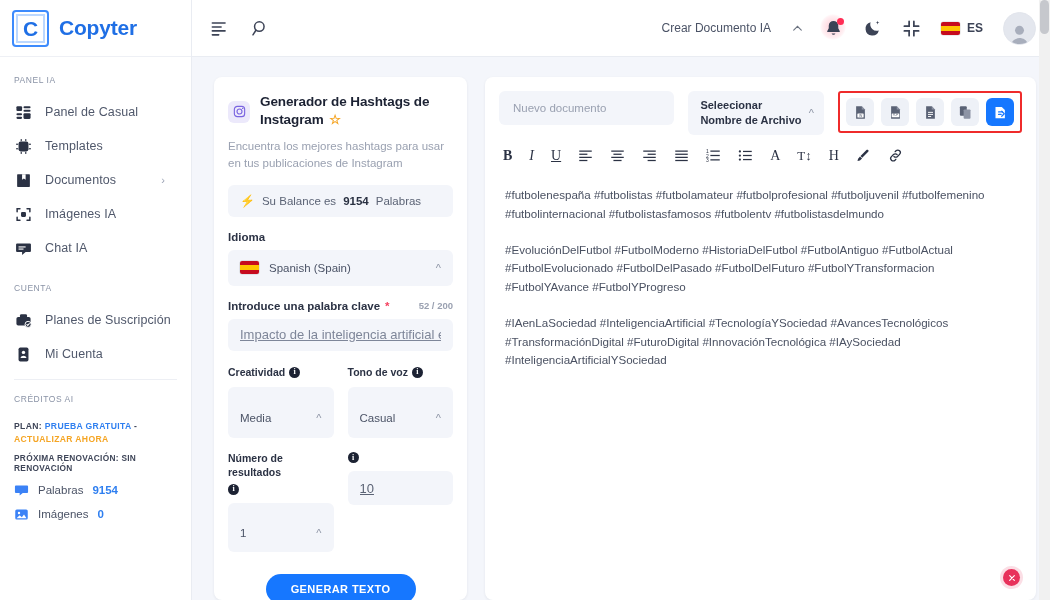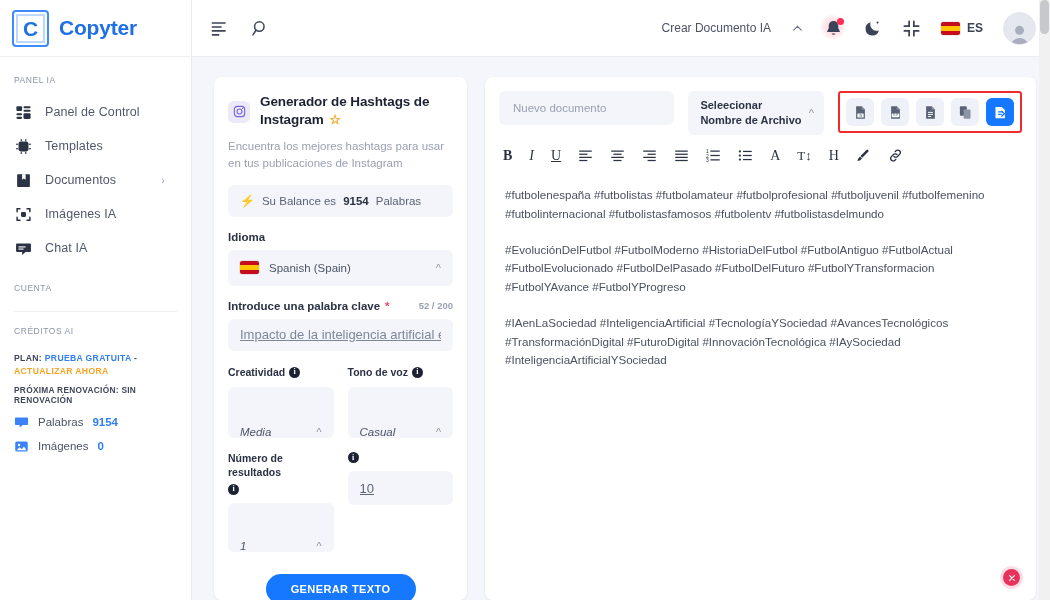--- a/index.html
+++ b/index.html
@@ -127,21 +127,21 @@
   }
   .input .txt{font-size:13px;color:#7e8699;white-space:nowrap;overflow:hidden;text-decoration:underline;}
   .two-col{display:flex;gap:14px;}
   .two-col > div{flex:1;min-width:0;}
   .sm-label{font-size:10.5px;font-weight:700;color:#2b3244;line-height:1.3;display:flex;align-items:center;gap:4px;flex-wrap:wrap;}
   .info-dot{
     width:11px;height:11px;border-radius:50%;background:#1c2233;color:#fff;
     font-size:8px;display:inline-flex;align-items:center;justify-content:center;font-weight:700;
     font-family:"Liberation Serif",serif;
   }
-  .tall{height:51px;align-items:flex-end;padding-top:11px;font-style:italic;}
+  .tall{height:51px;align-items:center;padding-top:11px;}
   .gen-btn {
     margin: 22px auto 0 auto; width:150px;height:30px;border-radius:15px;background:#1677ff;
     color:#fff;font-size:11px;font-weight:700;letter-spacing:0.4px;
     display:flex;align-items:center;justify-content:center;cursor:pointer;border:none;
   }
 
   
   .editor-card{
     flex:1;min-width:0;background:#fff;border-radius:8px;
     box-shadow:0 1px 3px rgba(18,28,45,0.07); position:relative; overflow:hidden;
@@ -211,21 +211,21 @@
         <span class="nav-ico">
           <svg viewBox="0 0 24 24" fill="currentColor">
               <rect x="2" y="3" width="8" height="7" rx="1.5"></rect>
               <rect x="12" y="3" width="10" height="3" rx="1.5"></rect>
               <rect x="12" y="8" width="10" height="3" rx="1.5"></rect>
               <rect x="2" y="13" width="8" height="3" rx="1.5"></rect>
               <rect x="2" y="18" width="8" height="3" rx="1.5"></rect>
               <rect x="12" y="13" width="10" height="8" rx="1.5"></rect>
             </svg>
         </span>
-        <span class="nav-label">Panel de Control</span>
+        <span class="nav-label">Panel de Casual</span>
       </div>
 
       <div class="nav-item">
         <span class="nav-ico">
           <svg viewBox="0 0 24 24" fill="currentColor">
               <rect x="5" y="5" width="14" height="14" rx="3"></rect>
               <rect x="8" y="1.5" width="1.6" height="3"></rect>
               <rect x="14.4" y="1.5" width="1.6" height="3"></rect>
               <rect x="8" y="19.5" width="1.6" height="3"></rect>
               <rect x="14.4" y="19.5" width="1.6" height="3"></rect>
@@ -267,21 +267,42 @@
               <path d="M3 5h18a1.5 1.5 0 011.5 1.5v9A1.5 1.5 0 0121 17h-6l-5 4v-4H3a1.5 1.5 0 01-1.5-1.5v-9A1.5 1.5 0 013 5z"></path>
               <rect x="5" y="9" width="10" height="1.6" fill="#fff"></rect>
               <rect x="5" y="12" width="7" height="1.6" fill="#fff"></rect>
             </svg>
         </span>
         <span class="nav-label">Chat IA</span>
       </div>
 
       <div class="side-section-title" style="padding-top:18px;">CUENTA</div>
 
-
+      <div class="nav-item">
+        <span class="nav-ico">
+          <svg viewBox="0 0 24 24" fill="currentColor">
+              <path d="M9 3h6a2 2 0 012 2v2H7V5a2 2 0 012-2z"></path>
+              <rect x="2" y="7" width="20" height="12" rx="2.5"></rect>
+              <circle cx="18.5" cy="17.5" r="4.3" fill="currentColor" stroke="#fff" stroke-width="1.4"></circle>
+              <path d="M16.7 17.6l1.3 1.3 2.2-2.4" stroke="#fff" stroke-width="1.5" fill="none" stroke-linecap="round"></path>
+            </svg>
+        </span>
+        <span class="nav-label">Planes de Suscripción</span>
+      </div>
+
+      <div class="nav-item">
+        <span class="nav-ico">
+          <svg viewBox="0 0 24 24" fill="currentColor">
+              <rect x="5" y="2" width="14" height="20" rx="2.5"></rect>
+              <circle cx="12" cy="9" r="2.4" fill="#fff"></circle>
+              <path d="M7.8 17c.5-2.2 2.2-3.4 4.2-3.4S15.7 14.8 16.2 17z" fill="#fff"></path>
+            </svg>
+        </span>
+        <span class="nav-label">Mi Cuenta</span>
+      </div>
 
       <div class="side-div"></div>
 
       <div class="side-section-title" style="padding-top:12px;padding-bottom:12px;">CRÉDITOS AI</div>
 
       <div class="credits">
         <div class="plan-line">
           <span>PLAN:</span>
           <span class="c-blue">PRUEBA GRATUITA</span>
           <span>-</span>

